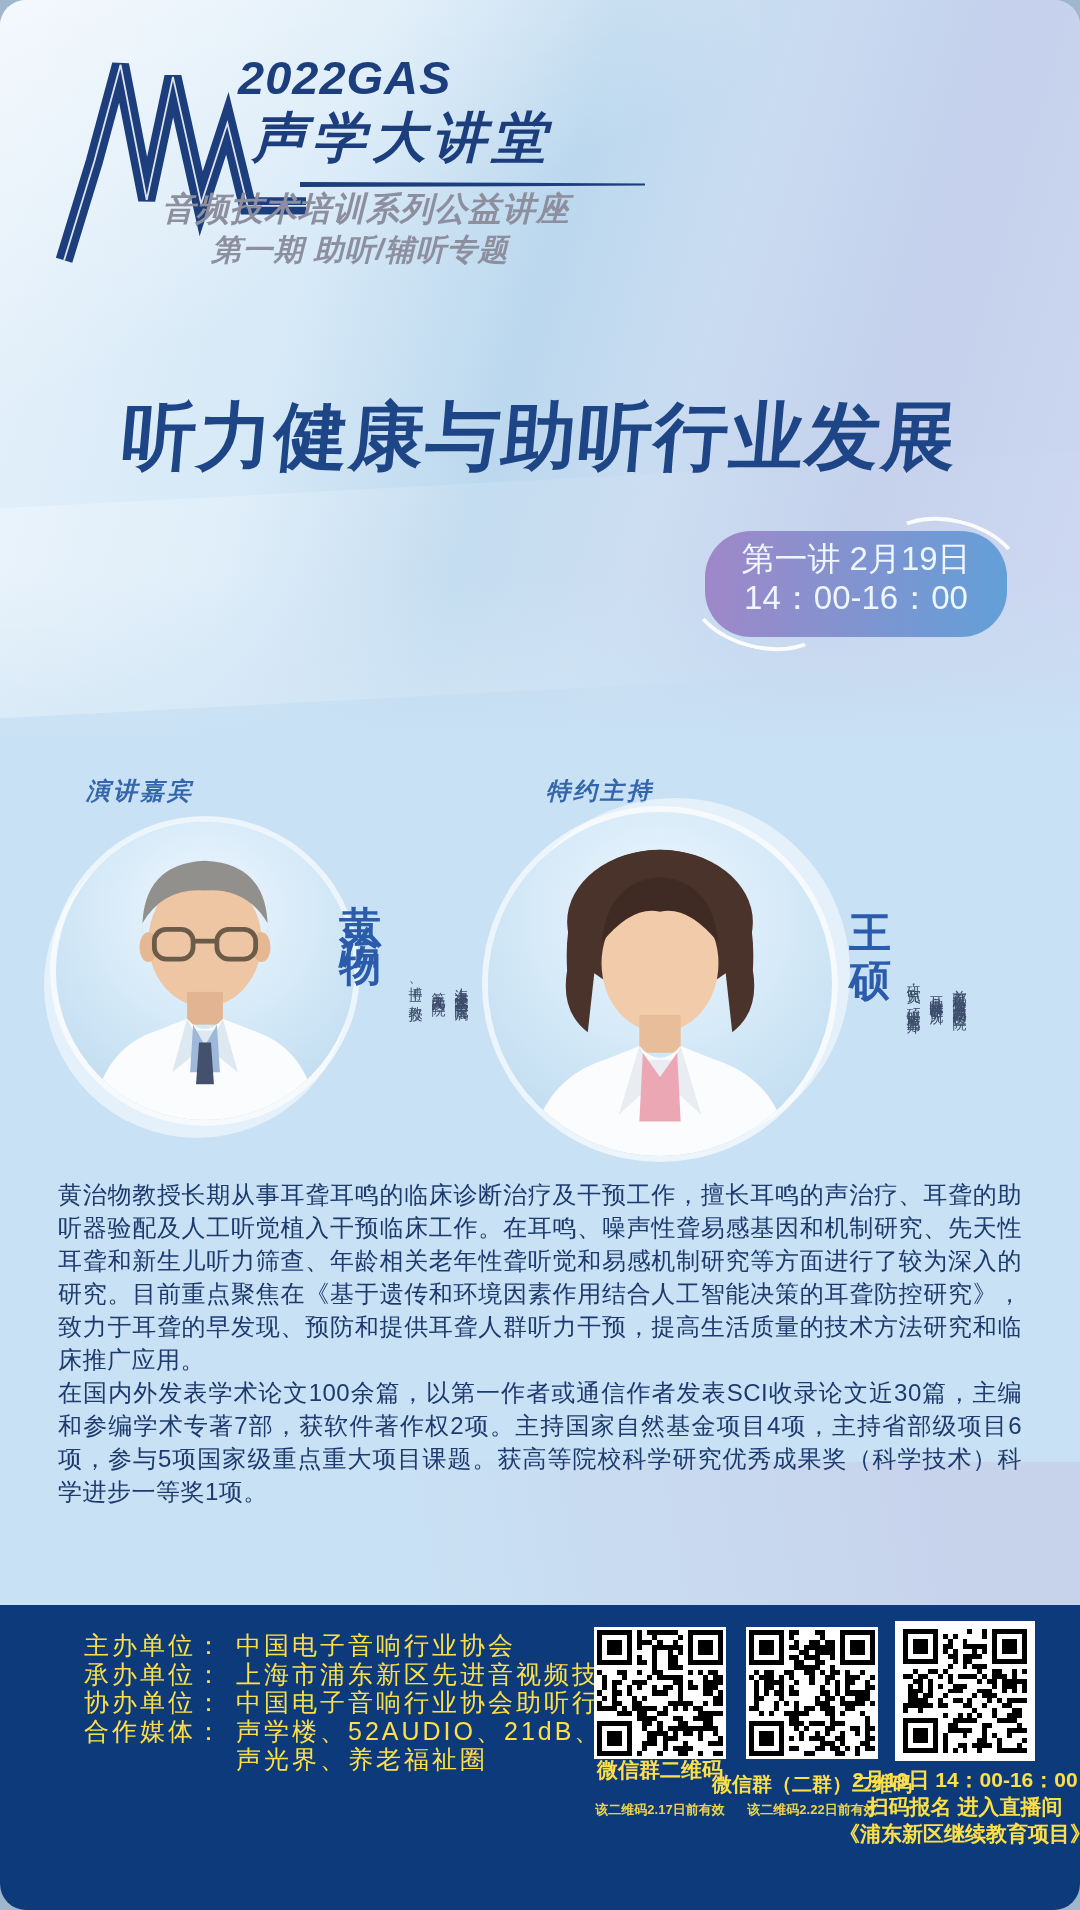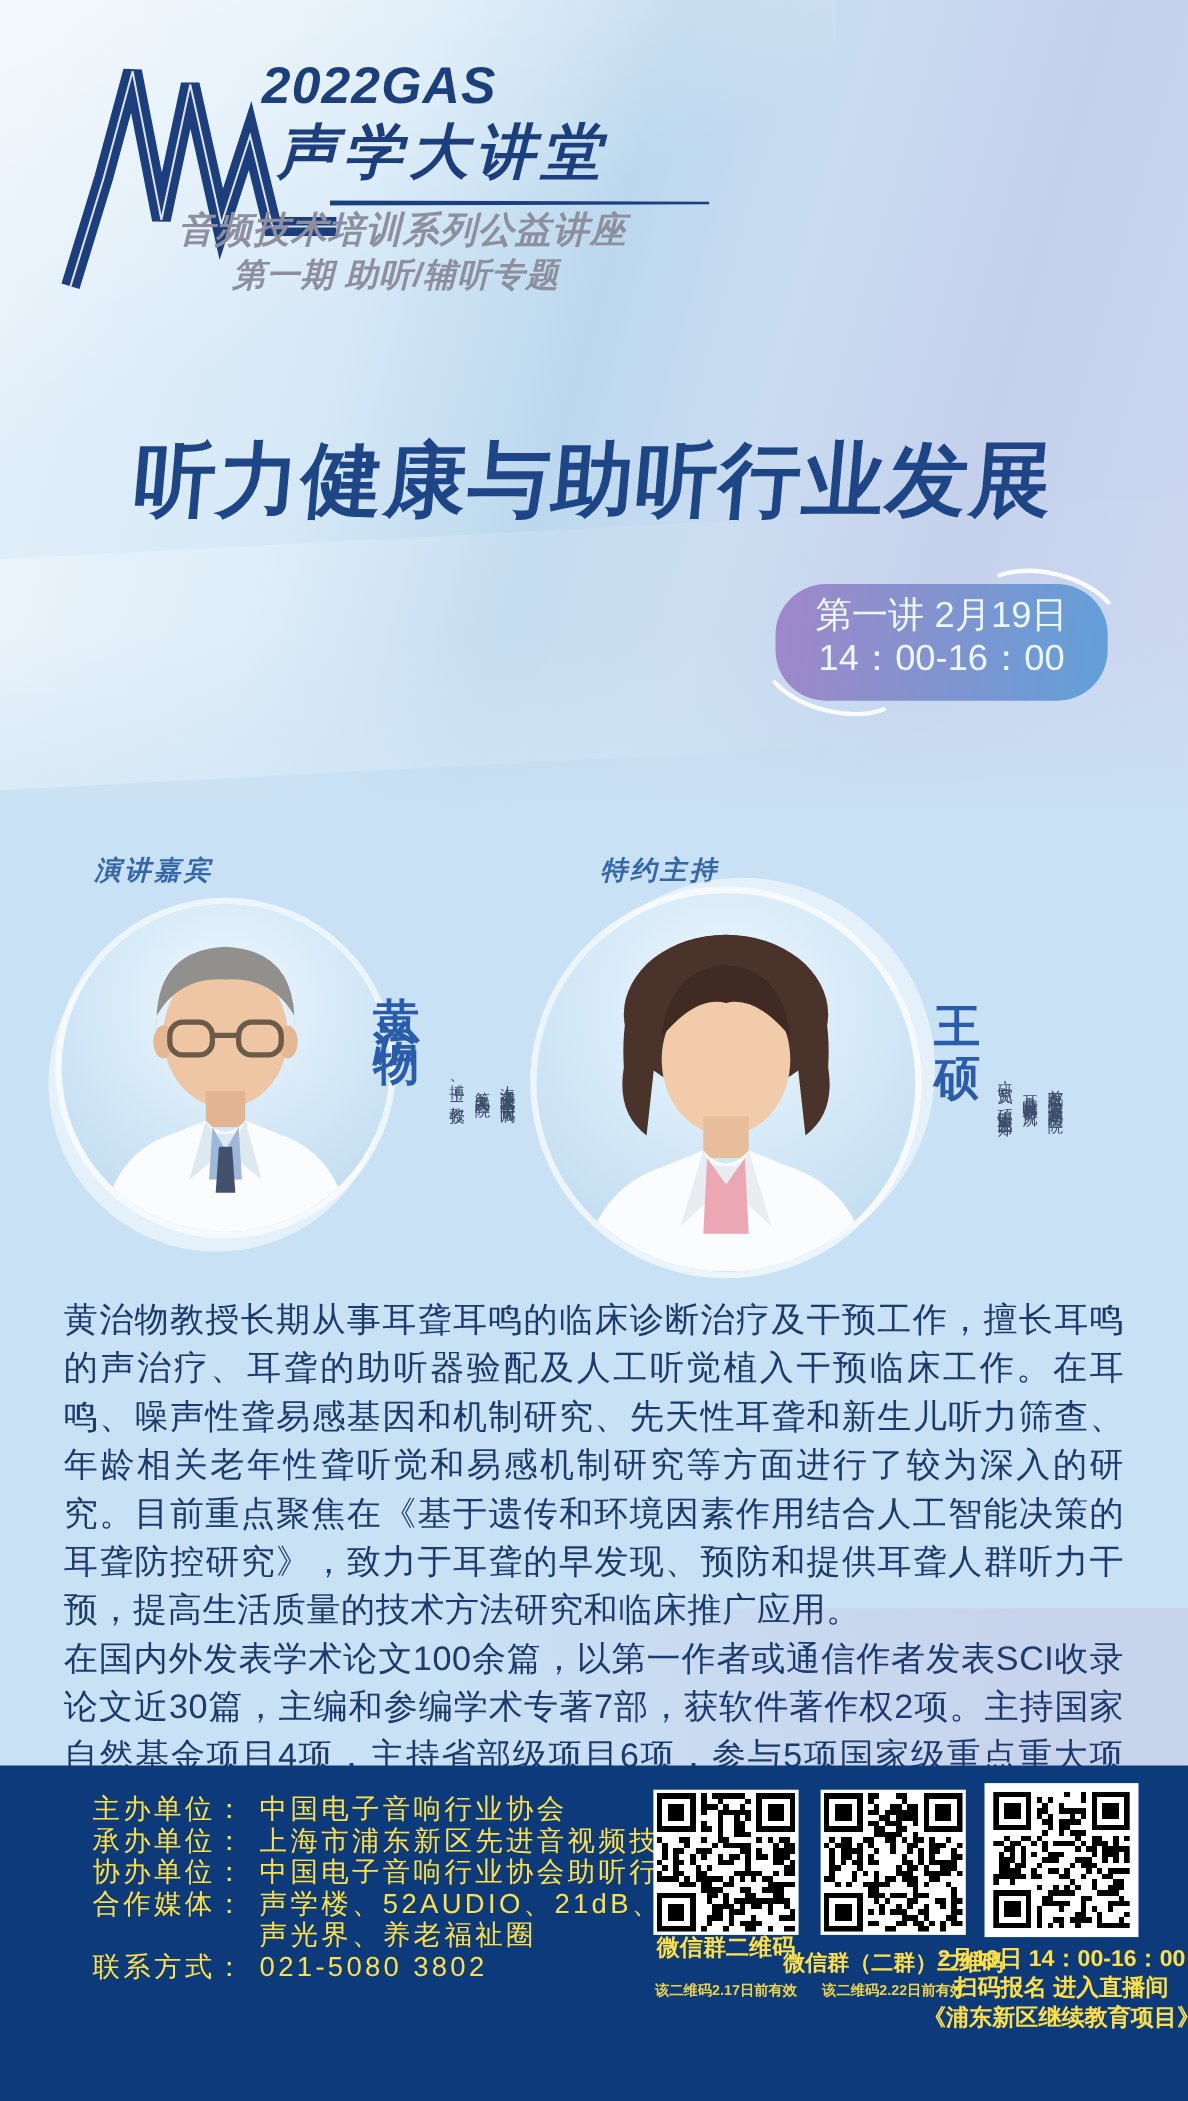--- a/index.html
+++ b/index.html
@@ -1,18 +1,18 @@
 <!DOCTYPE html>
 <html><head>
 <meta charset="utf-8">
 <style>
   html,body{margin:0;padding:0;background:#9fb6cc;}
   .poster{
     position:relative;width:1080px;height:1910px;margin:0 auto;overflow:hidden;
-    background:#c9e1f4;font-family:"Liberation Sans",sans-serif;
+    background:#c9e1f4;font-family:"Liberation Sans",sans-serif;border-radius:26px;
   }
   .abs{position:absolute;}
   
   .bg-top{left:0;top:0;width:1080px;height:740px;
     background:
       linear-gradient(to bottom, rgba(201,225,244,0) 78%, #c9e1f4 100%),
       linear-gradient(106deg,#e4f0fa 4%,#d6e9f7 30%,#bcd8ee 48%,#c9dcf1 62%,#c5d1ec 78%,#cdd7f1 100%);
   }
   .bg-sheen{left:0;top:0;width:760px;height:430px;
     background:linear-gradient(155deg,rgba(255,255,255,.55),rgba(255,255,255,0) 55%);}
@@ -57,21 +57,21 @@
   .photo-host{left:488px;top:812px;width:344px;height:344px;}
   .v-name{writing-mode:vertical-rl;font-weight:bold;color:var(--name-blue);
     font-family:"DejaVu Serif","Liberation Serif",serif;}
   .name-guest{left:332px;top:872px;font-size:42px;letter-spacing:20px;}
   .name-host{left:842px;top:882px;font-size:42px;letter-spacing:46px;}
   .v-aff{writing-mode:vertical-rl;font-size:14px;color:#3d4c6b;text-align:center;letter-spacing:2px;}
   .v-aff span{display:block;margin-left:5px;}
   .aff-guest{left:402px;top:858px;height:258px;}
   .aff-host{left:900px;top:848px;height:290px;}
   
-  .bio{left:58px;top:1178px;width:964px;color:var(--body-text);font-size:31px;line-height:44px;
+  .bio{left:58px;top:1178px;width:964px;color:var(--body-text);font-size:24px;line-height:33px;
     text-align:justify;letter-spacing:.5px;}
   .bio p{margin:0;}
   
   .footer{left:0;top:1605px;width:1080px;height:305px;background:var(--footer-bg);color:#fde047;}
   .org{position:absolute;left:84px;top:26px;font-size:25px;letter-spacing:3px;line-height:28.5px;}
   .org-row{display:flex;}
   .org-label{flex:0 0 152px;}
   .qr{position:absolute;background:#fff;}
   .qr-pattern{width:100%;height:100%;display:block;}
   .qr1{left:594px;top:22px;width:132px;height:132px;padding:3px;box-sizing:border-box;}
@@ -184,24 +184,20 @@
         <span class="org-label">协办单位：</span>
         <span>中国电子音响行业协会助听行业分会</span>
       </div>
       <div class="org-row">
         <span class="org-label">合作媒体：</span>
         <span>声学楼、52AUDIO、21dB、</span>
       </div>
       <div class="org-row">
         <span class="org-label"></span>
         <span>声光界、养老福祉圈</span>
-      </div>
-      <div class="org-row">
-        <span class="org-label">联系方式：</span>
-        <span>021-5080 3802</span>
       </div>
     </div>
 
     <div class="qr qr1">
       <div class="qr-pattern"><svg viewBox="0 0 25 25" width="100%" height="100%" shape-rendering="crispEdges">
             <rect width="25" height="25" fill="#fff"></rect>
             <rect x="8" y="0" width="1" height="1" fill="#000"></rect>
             <rect x="10" y="0" width="1" height="1" fill="#000"></rect>
             <rect x="11" y="0" width="1" height="1" fill="#000"></rect>
             <rect x="12" y="0" width="1" height="1" fill="#000"></rect>

